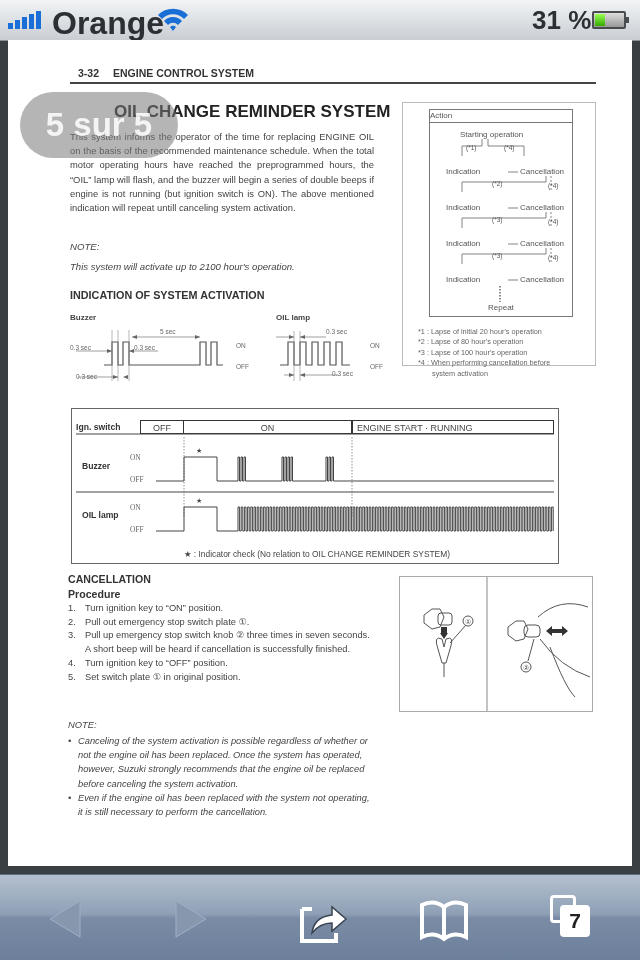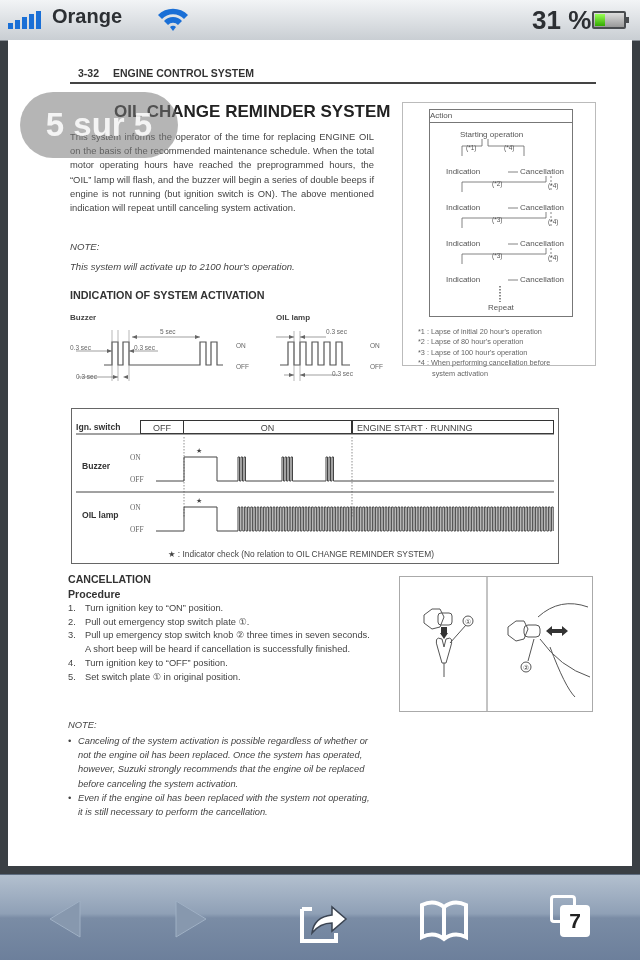--- a/index.html
+++ b/index.html
@@ -1,20 +1,20 @@
 <!DOCTYPE html>
 <html><head>
 <meta charset="utf-8">
 <style>
   html,body{margin:0;padding:0;}
   body{width:640px;height:960px;position:relative;overflow:hidden;background:#3a3f44;font-family:"Liberation Sans",sans-serif;}
   
   .statusbar{position:absolute;left:0;top:0;width:640px;height:40px;background:linear-gradient(#f2f4f6,#c9ced3);border-bottom:1px solid #8a9096;}
   .sb-signal{position:absolute;left:8px;top:11px;height:18px;width:38px;}
-  .sb-carrier{position:absolute;left:52px;top:5px;font-size:20px;font-weight:bold;color:#2c2f33;}
+  .sb-carrier{position:absolute;left:52px;top:5px;font-size:32px;font-weight:bold;color:#2c2f33;}
   .sb-wifi{position:absolute;left:156px;top:6px;width:34px;height:26px;}
   .sb-time{position:absolute;left:0;width:640px;top:5px;text-align:center;font-size:26px;font-weight:bold;color:#111;}
   .sb-battery-pct{position:absolute;left:532px;top:5px;font-size:26px;font-weight:bold;color:#2c2f33;}
   .sb-battery{position:absolute;left:592px;top:11px;width:34px;height:18px;border:2px solid #4a4d50;border-radius:2px;box-sizing:border-box;background:linear-gradient(#ddd,#999);}
   .sb-battery .fill{position:absolute;left:1px;top:1px;bottom:1px;width:10px;background:linear-gradient(#9f5,#3a0);}
   .sb-battery .nub{position:absolute;right:-5px;top:4px;width:3px;height:6px;background:#4a4d50;}
   
   .page{position:absolute;left:8px;top:40px;width:624px;height:826px;background:#fff;overflow:hidden;color:#333;}
   .page-counter{position:absolute;left:12px;top:52px;width:158px;height:66px;border-radius:33px;background:rgba(120,120,120,0.55);color:rgba(255,255,255,0.85);font-size:33px;font-weight:bold;text-align:center;line-height:66px;z-index:5;}
   .hdr{position:absolute;left:62px;top:27px;font-size:10.5px;font-weight:bold;color:#333;margin-left:8px;}
@@ -31,21 +31,21 @@
   .action-outer{position:absolute;left:394px;top:62px;width:192px;height:262px;border:1px solid #bbb;}
   .action-box{position:absolute;left:421px;top:69px;width:142px;height:206px;border:1px solid #777;}
   .action-head{position:absolute;left:0;top:0;width:100%;height:12px;border-bottom:1px solid #777;font-size:8px;text-align:left;color:#555;line-height:12px;}
   .flow{position:absolute;font-size:8px;color:#555;white-space:nowrap;}
   .legend{position:absolute;left:410px;top:287px;font-size:7.3px;line-height:10.4px;color:#666;}
   
   .timing{position:absolute;left:63px;top:368px;width:486px;height:154px;border:1px solid #666;}
   .t-label{position:absolute;font-size:8.6px;color:#333;font-weight:bold;}
   .t-onoff{position:absolute;font-size:7.4px;color:#666;font-family:"Liberation Serif",serif;}
   .t-cell{position:absolute;top:11px;height:14px;border:1px solid #333;font-size:9px;line-height:14px;color:#444;box-sizing:border-box;}
-  .t-footnote{position:absolute;left:96px;top:140px;font-size:8.4px;color:#444;}
+  .t-footnote{position:absolute;left:112px;top:140px;font-size:8.4px;color:#444;}
   
   .canc-title{position:absolute;left:60px;top:533px;font-size:10.6px;font-weight:bold;color:#333;}
   .proc-title{position:absolute;left:60px;top:548px;font-size:10.6px;font-weight:bold;color:#333;}
   .steps{position:absolute;left:60px;top:562px;width:306px;font-size:9.3px;line-height:13.7px;color:#444;}
   .step{display:flex;}
   .step .n{width:17px;flex:none;}
   .note2-label{position:absolute;left:60px;top:679px;font-size:9.4px;font-style:italic;color:#444;}
   .note2{position:absolute;left:60px;top:694px;width:306px;font-size:9.3px;line-height:14.2px;font-style:italic;color:#444;}
   .bul{display:flex;}
   .bul .b{width:10px;flex:none;}

